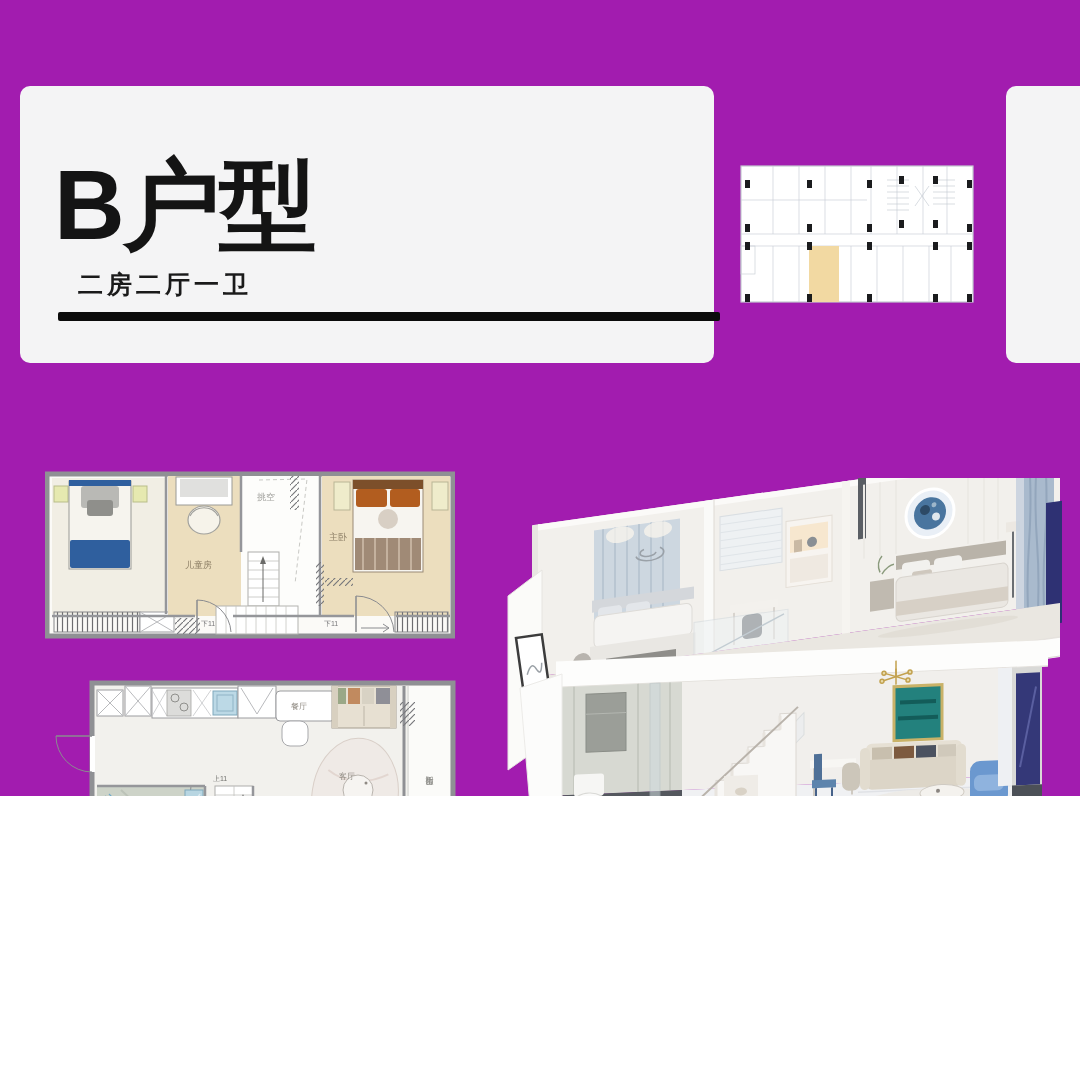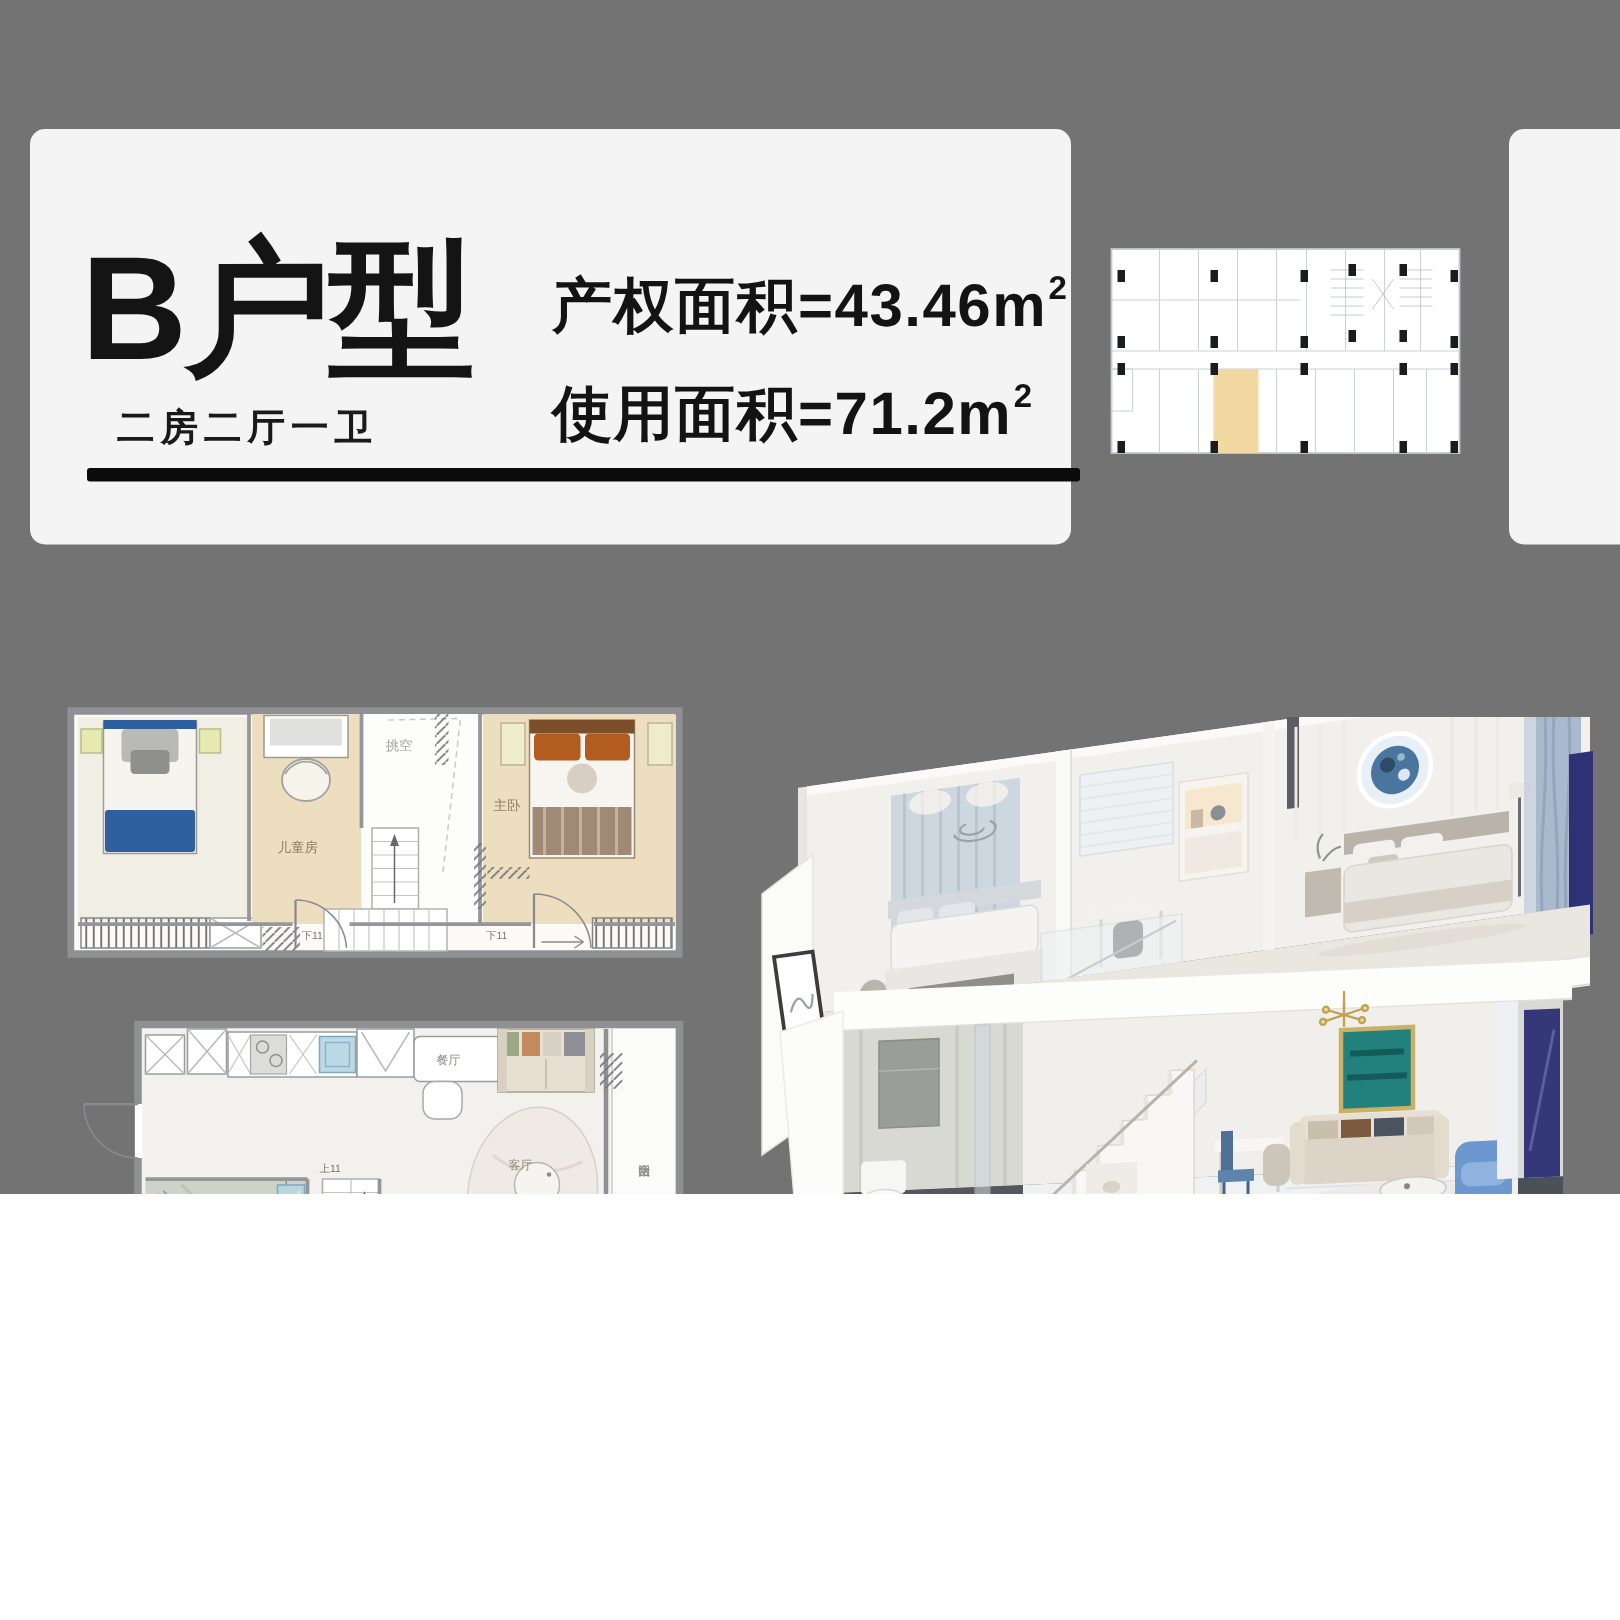--- a/index.html
+++ b/index.html
@@ -1,16 +1,16 @@
 <!DOCTYPE html>
 <html><head>
 <meta charset="utf-8">
 <style>
   html,body{margin:0;padding:0;background:#ffffff;}
-  .stage{position:relative;width:1080px;height:796px;background:#737373;overflow:hidden;
+  .stage{position:relative;width:1080px;height:796px;background:#a21caf;overflow:hidden;
          font-family:"Liberation Sans", sans-serif;color:#0d0d0d;}
   .card{position:absolute;left:20px;top:86px;width:694px;height:277px;background:#f4f4f5;border-radius:10px;}
   .edge-card{position:absolute;left:1006px;top:86px;width:74px;height:277px;background:#f4f4f5;border-radius:10px 0 0 10px;}
   .title{position:absolute;left:34px;top:70px;font-size:98px;font-weight:900;line-height:1;letter-spacing:-2px;color:#141414;}
   .subtitle{position:absolute;left:58px;top:182px;font-size:25px;font-weight:600;letter-spacing:4px;color:#1a1a1a;}
   .underline{position:absolute;left:38px;top:226px;width:662px;height:9px;background:#0b0b0b;border-radius:2px;}
   .areas{position:absolute;left:348px;top:90px;}
   .area-row{font-size:40px;font-weight:800;color:#131313;letter-spacing:1px;margin-bottom:17px;white-space:nowrap;}
   .area-row sup{font-size:22px;font-weight:800;vertical-align:18px;margin-left:1px;}
   svg text{font-family:"Liberation Sans", sans-serif;}
@@ -18,24 +18,20 @@
 </style>
 </head>
 <body>
 
 <div class="stage">
 
   <div class="card">
     <div class="title">B户型</div>
     <div class="subtitle">二房二厅一卫</div>
     <div class="underline"></div>
-    <div class="areas">
-      <div class="area-row"><span>产权面积</span><span>=</span><span>43.46</span><span>m</span><sup>2</sup></div>
-      <div class="area-row"><span>使用面积</span><span>=</span><span>71.2</span><span>m</span><sup>2</sup></div>
-    </div>
   </div>
   <div class="edge-card"></div>
 
   <svg class="abs" style="left:737px;top:158px;" width="240" height="152" viewBox="0 0 240 152">
     <rect x="4" y="8" width="232" height="136" fill="#ffffff" stroke="#c4c8d0" stroke-width="1.2"></rect>
     <g stroke="#ccd0d8" stroke-width="0.7">
       <line x1="4" y1="76" x2="236" y2="76"></line>
         <line x1="4" y1="88" x2="236" y2="88"></line>
       <line x1="36" y1="8" x2="36" y2="76"></line>
         <line x1="62" y1="8" x2="62" y2="76"></line>

